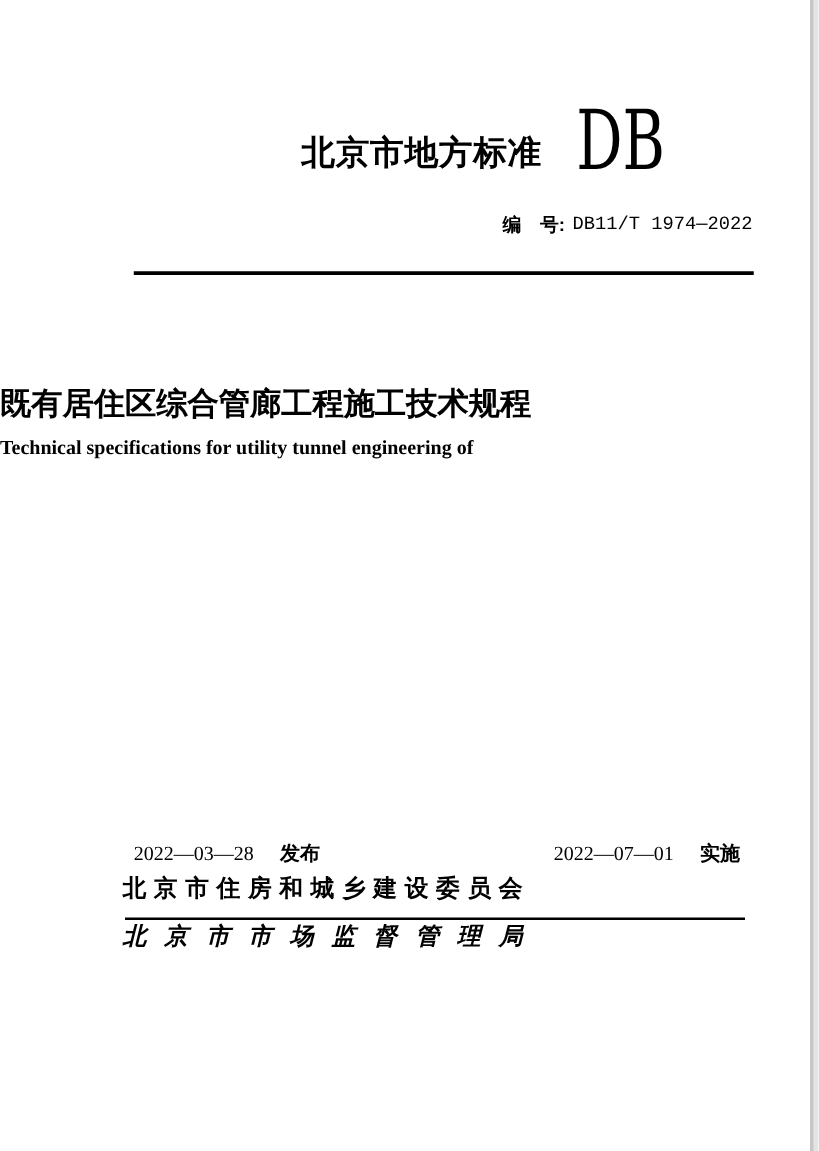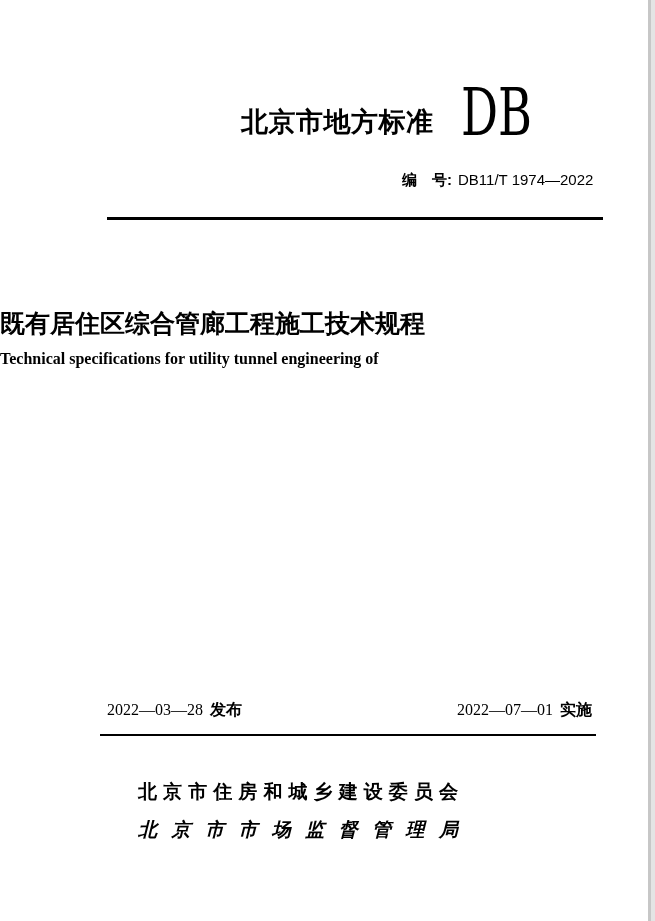--- a/index.html
+++ b/index.html
@@ -35,54 +35,54 @@
     font-size: 66px; line-height: 1; font-weight: normal;
     transform: scaleX(0.70); transform-origin: left top;
     white-space: nowrap;
   }
 
   .doc-no {
     position: absolute; left: 402px; top: 171px;
     display: flex; align-items: flex-start; gap: 6px; white-space: nowrap;
   }
   .doc-no-label { font-size: 15px; font-weight: bold; }
-  .doc-no-value { font-family: Liberation Sans, sans-serif; font-size: 15px; }
+  .doc-no-value { font-family: Liberation Mono, monospace; font-size: 15px; }
 
   .rule-thick {
     position: absolute; left: 107px; top: 217px; width: 496px; height: 3px;
     background: #000000;
   }
 
   .title-cn {
     position: absolute; left: 0; top: 310px; width: 655px;
     text-align: left; font-size: 25px; font-weight: bold;
     line-height: 1.1; white-space: nowrap;
   }
 
   .title-en {
     position: absolute; left: 0; top: 349px; width: 655px;
     font-family: "Liberation Serif", serif;
     font-size: 16px; font-weight: bold; line-height: 19px;
   }
 
   .dates-row {
-    position: absolute; left: 107px; top: 700px; width: 485px;
+    position: absolute; left: 107px; top: 673px; width: 485px;
     display: flex; justify-content: space-between; align-items: baseline;
   }
   .date-pair { display: flex; align-items: baseline; white-space: nowrap; }
   .date-value { font-family: "Liberation Serif", serif; font-size: 16px; }
-  .date-label { font-size: 16px; font-weight: bold; margin-left: 7px; }
+  .date-label { font-size: 16px; font-weight: bold; margin-left: 21px; }
 
   .rule-thin {
     position: absolute; left: 100px; top: 734px; width: 496px; height: 2px;
     background: #000000;
   }
 
   .issuers {
-    position: absolute; left: 98px; top: 782px; width: 320px; margin-left: 40px;
+    position: absolute; left: 98px; top: 702px; width: 320px;
   }
   .issuer-line {
     font-size: 19px; font-weight: bold; line-height: 20px;
     text-align: justify; text-align-last: justify;
   }
   .issuer-line + .issuer-line { margin-top: 18px; font-style: italic; }
 
   .joint-label {
     position: absolute; left: 431px; top: 762px;
     font-size: 21px; font-weight: bold; letter-spacing: 2px;

